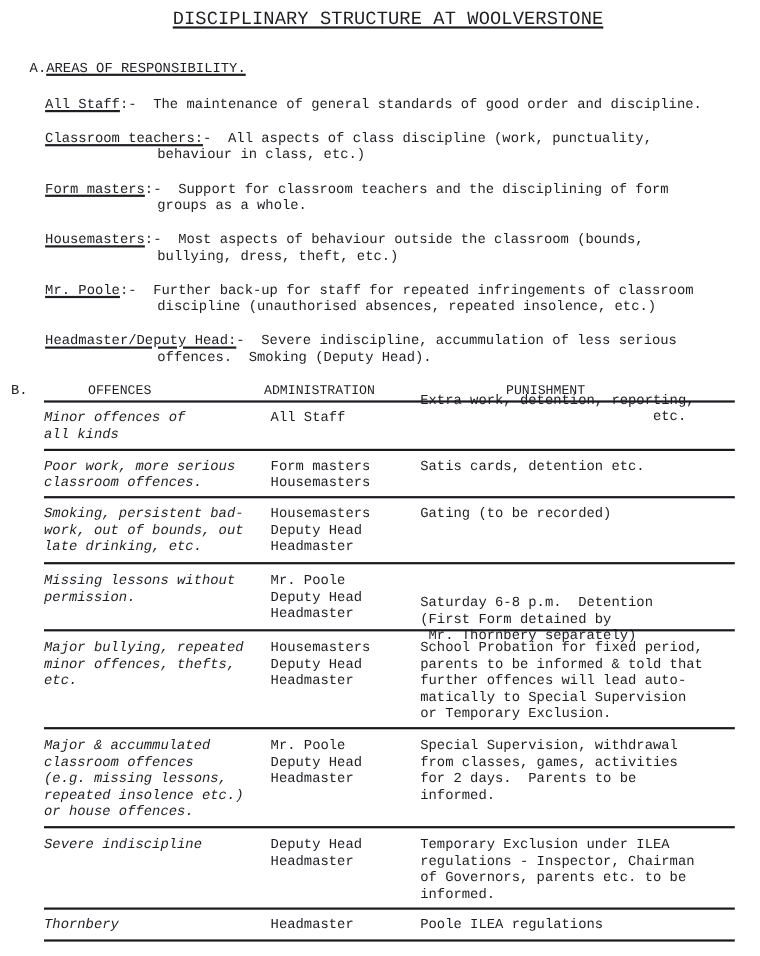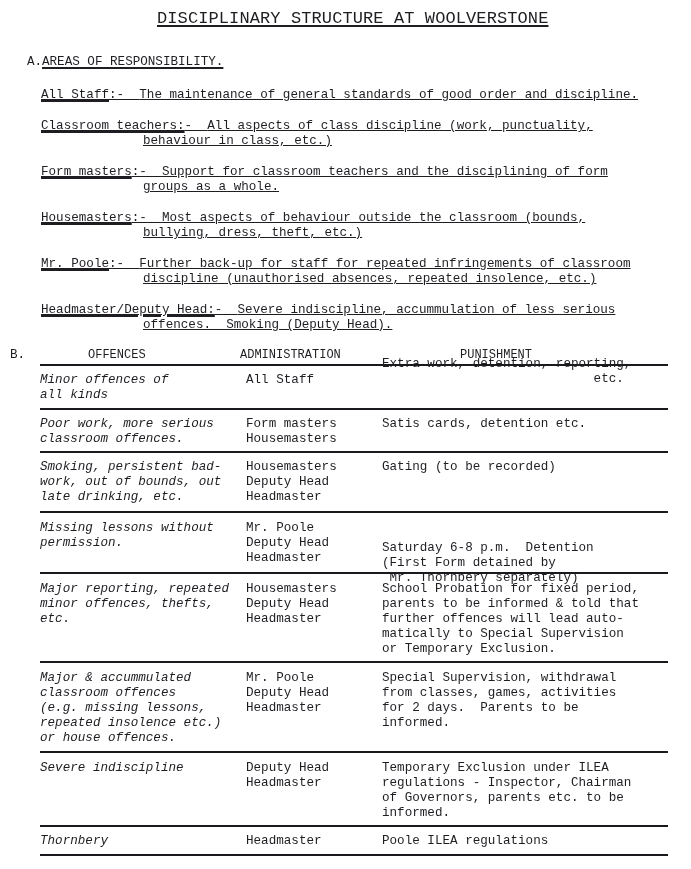--- a/index.html
+++ b/index.html
@@ -6,21 +6,21 @@
   body {
     width: 691px; height: 869px; position: relative; overflow: hidden;
     font-family: "Liberation Mono", "DejaVu Sans Mono", monospace;
     font-size: 12.6px; color: #1f1d22; line-height: 15px;
   }
   .abs { position: absolute; white-space: pre; }
   u { text-decoration: underline; text-decoration-thickness: 1.5px; text-underline-offset: 2px; }
   .title { left: 157px; top: 11px; font-size: 17px; letter-spacing: 0.1px; }
   .secA { left: 10px; top: 55px; text-align: right; }
   .secA .letter { display:inline-block; width: 32px; }
-  .role { position: absolute; left: 41px; white-space: pre; text-decoration: underline; }
+  .role { position: absolute; left: 41px; white-space: pre; }
   .hr { position: absolute; left: 40px; width: 628px; height: 2px; background: #1a1a1e; }
   .col { position: absolute; white-space: pre; }
   .c1 { left: 40px; font-style: italic; }
   .c2 { left: 246px; }
   .c3 { left: 382px; }
   .hdr { position: absolute; top: 348px; font-size: 12px; }
   .secB { position: absolute; left: 10px; top: 348px; }
 </style>
 </head>
 <body>
@@ -42,21 +42,21 @@
   <div class="role" style="top:211px"><u>Housemasters</u><span>:-  </span><span>Most aspects of behaviour outside the classroom (bounds,</span></div>
   <div class="role" style="top:226px; left:143px">bullying, dress, theft, etc.)</div>
 
   <div class="role" style="top:257px"><u>Mr. Poole</u><span>:-  </span><span>Further back-up for staff for repeated infringements of classroom</span></div>
   <div class="role" style="top:272px; left:143px">discipline (unauthorised absences, repeated insolence, etc.)</div>
 
   <div class="role" style="top:303px"><u>Headmaster/Deputy Head:</u><span>-  </span><span>Severe indiscipline, accummulation of less serious</span></div>
   <div class="role" style="top:318px; left:143px">offences.  Smoking (Deputy Head).</div>
 
   <div class="secB">B.</div>
-  <div class="hdr" style="left:88px">OFFENCES</div>
+  <div class="hdr" style="left:80px">OFFENCES</div>
   <div class="hdr" style="left:240px">ADMINISTRATION</div>
   <div class="hdr" style="left:460px">PUNISHMENT</div>
 
   <div class="hr" style="top:364px"></div>
 
   <div>
     <div class="col c1" style="top:373px">Minor offences of
 all kinds</div>
     <div class="col c2" style="top:373px">All Staff</div>
     <div class="col c3" style="top:357px">Extra work, detention, reporting,
@@ -90,21 +90,21 @@
     <div class="col c2" style="top:521px">Mr. Poole
 Deputy Head
 Headmaster</div>
     <div class="col c3" style="top:541px">Saturday 6-8 p.m.  Detention
 (First Form detained by
  Mr. Thornbery separately)</div>
   </div>
   <div class="hr" style="top:572px"></div>
 
   <div>
-    <div class="col c1" style="top:582px">Major reporting, repeated
+    <div class="col c1" style="top:582px">Major bullying, repeated
 minor offences, thefts,
 etc.</div>
     <div class="col c2" style="top:582px">Housemasters
 Deputy Head
 Headmaster</div>
     <div class="col c3" style="top:582px">School Probation for fixed period,
 parents to be informed &amp; told that
 further offences will lead auto-
 matically to Special Supervision
 or Temporary Exclusion.</div>

